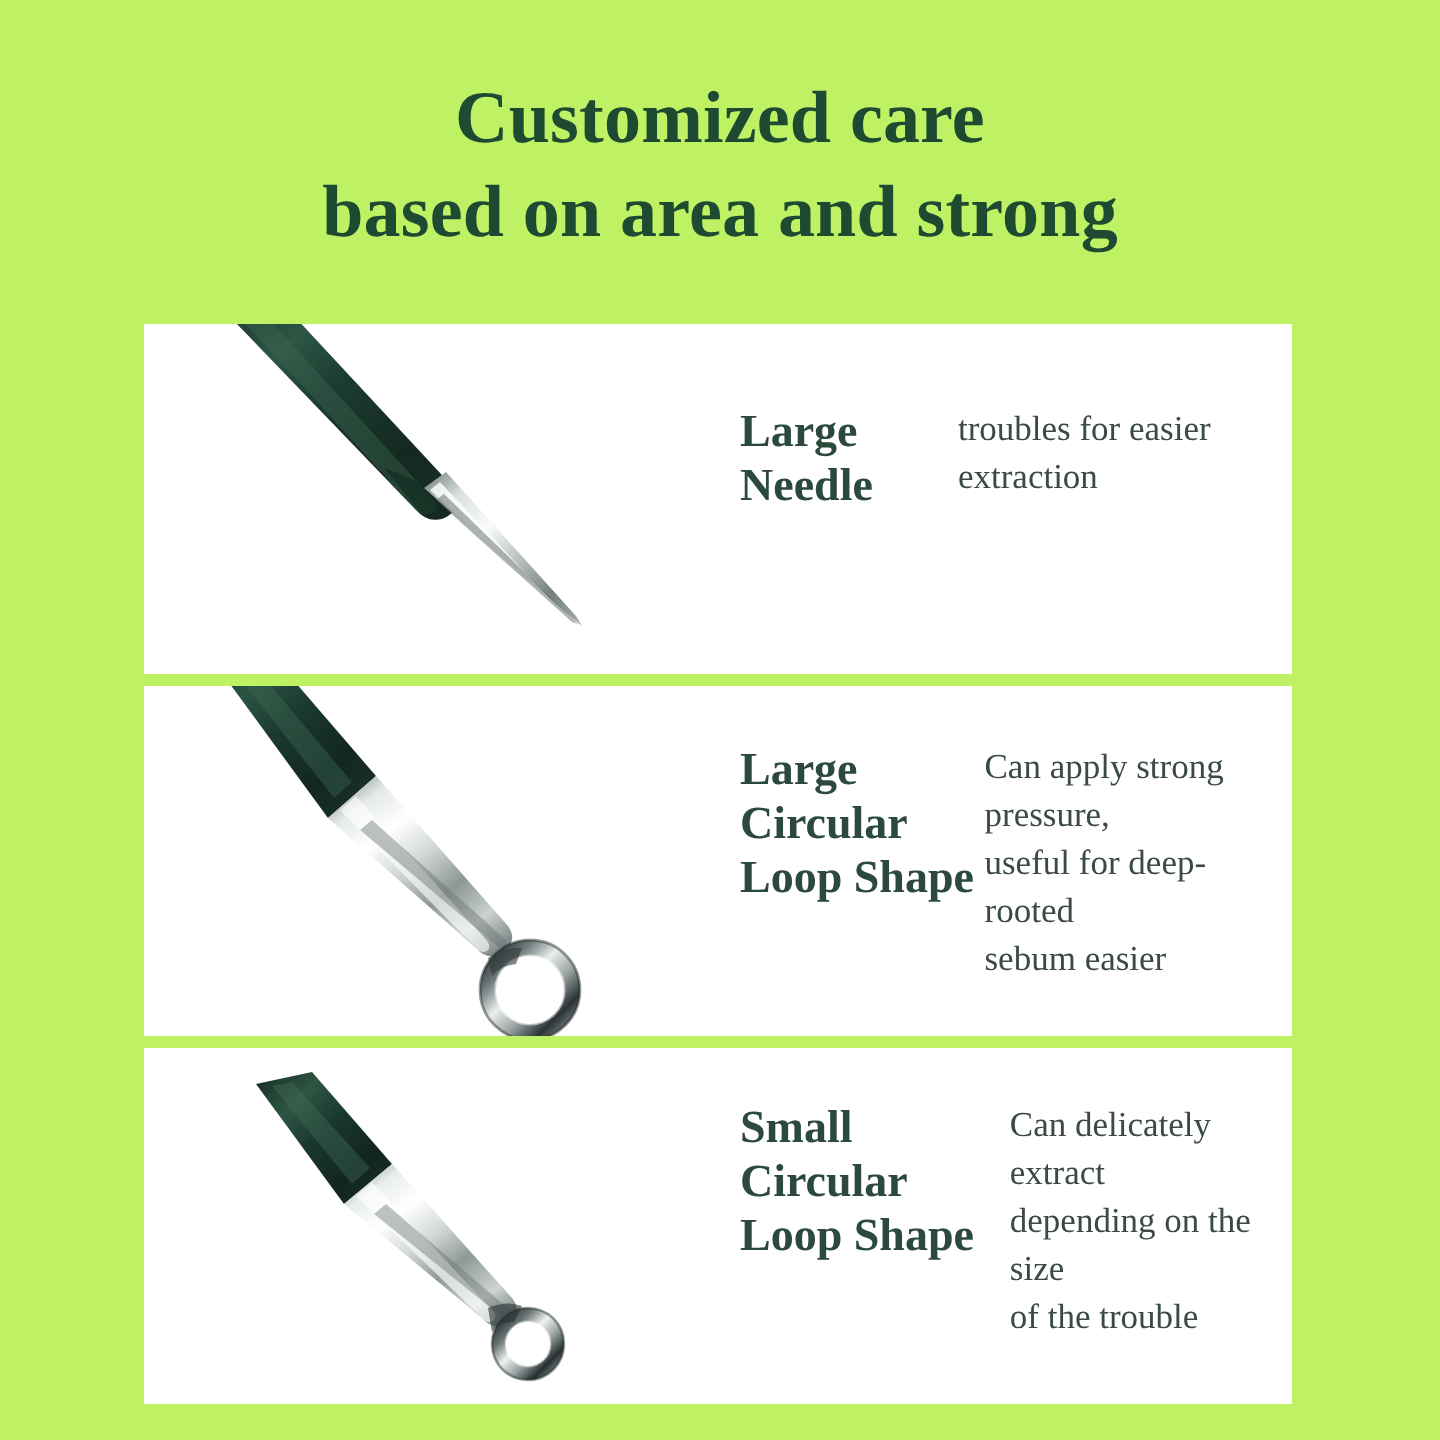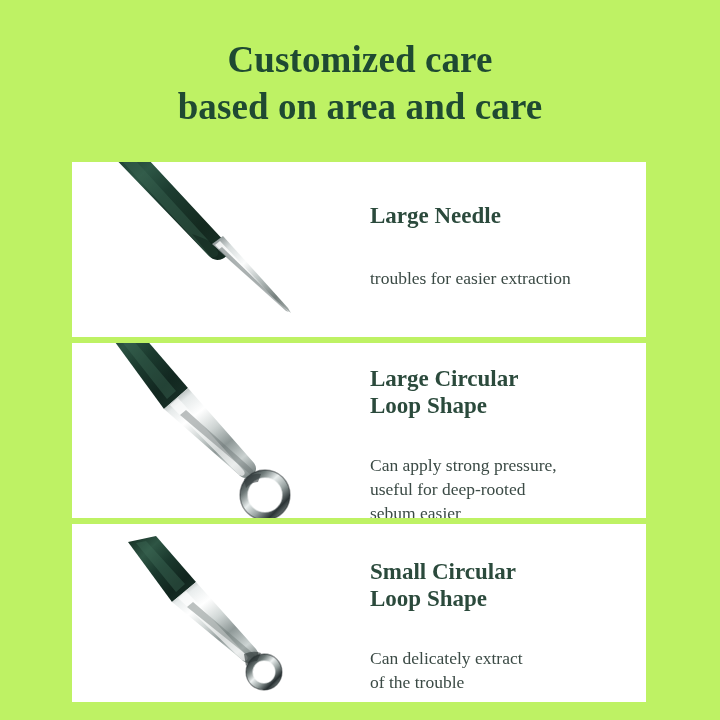--- a/index.html
+++ b/index.html
@@ -63,23 +63,22 @@
     width: 290px;
     flex: 0 0 290px;
     overflow: hidden;
   }
   .card-visual svg { display: block; position: absolute; top: 0; left: 0; }
 
   .card-text {
     flex: 1 1 auto;
     padding-left: 8px;
     display: flex;
-    flex-direction: column;
+    flex-direction: row;
     justify-content: center;
-    gap: 25px;
   }
 
   .card-title {
     color: #2b4a3c;
     font-size: 23px;
     line-height: 27px;
     font-weight: 700;
     margin-bottom: 9px;
   }
   .card-title .t-line { display: block; }
@@ -98,21 +97,21 @@
   .card-2 .card-text { justify-content: center; padding-top: 28px; }
   .card-3 .card-text { justify-content: center; padding-top: 26px; }
 </style>
 </head>
 <body>
 
 <div class="page">
 
   <div class="heading">
     <span class="heading-line">Customized care</span>
-    <span class="heading-line">based on area and care</span>
+    <span class="heading-line">based on area and strong</span>
   </div>
 
   <div class="cards">
 
     <div class="card card-1">
       <div class="card-visual">
         <svg width="290" height="175" viewBox="0 0 290 175">
           <defs>
             <linearGradient id="g1handle" x1="0" y1="0" x2="1" y2="1">
               <stop offset="0%" stop-color="#163025"></stop>
@@ -249,19 +248,20 @@
           <path d="M 172 130 Q 181 126 189 129 L 185 137 Q 177 137 174 142 Z" fill="#2c3536" opacity="0.62"></path>
         </svg>
       </div>
       <div class="card-text">
         <div class="card-title">
           <span class="t-line">Small Circular</span>
           <span class="t-line">Loop Shape</span>
         </div>
         <div class="card-desc">
           <span class="d-line">Can delicately extract</span>
+          <span class="d-line">depending on the size</span>
           <span class="d-line">of the trouble</span>
         </div>
       </div>
     </div>
 
   </div>
 </div>
 
 </body></html>

